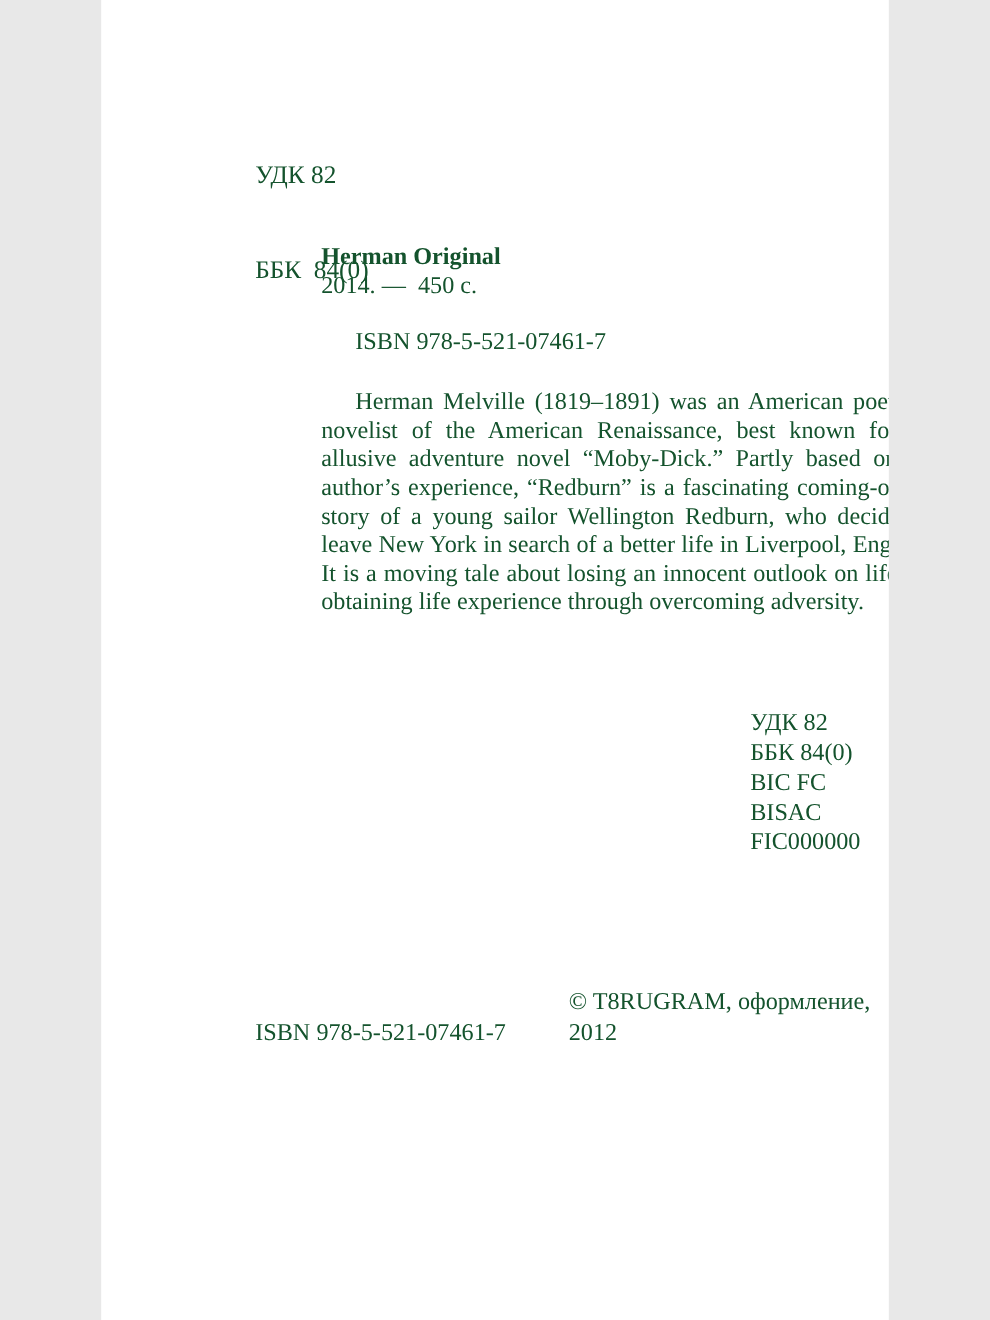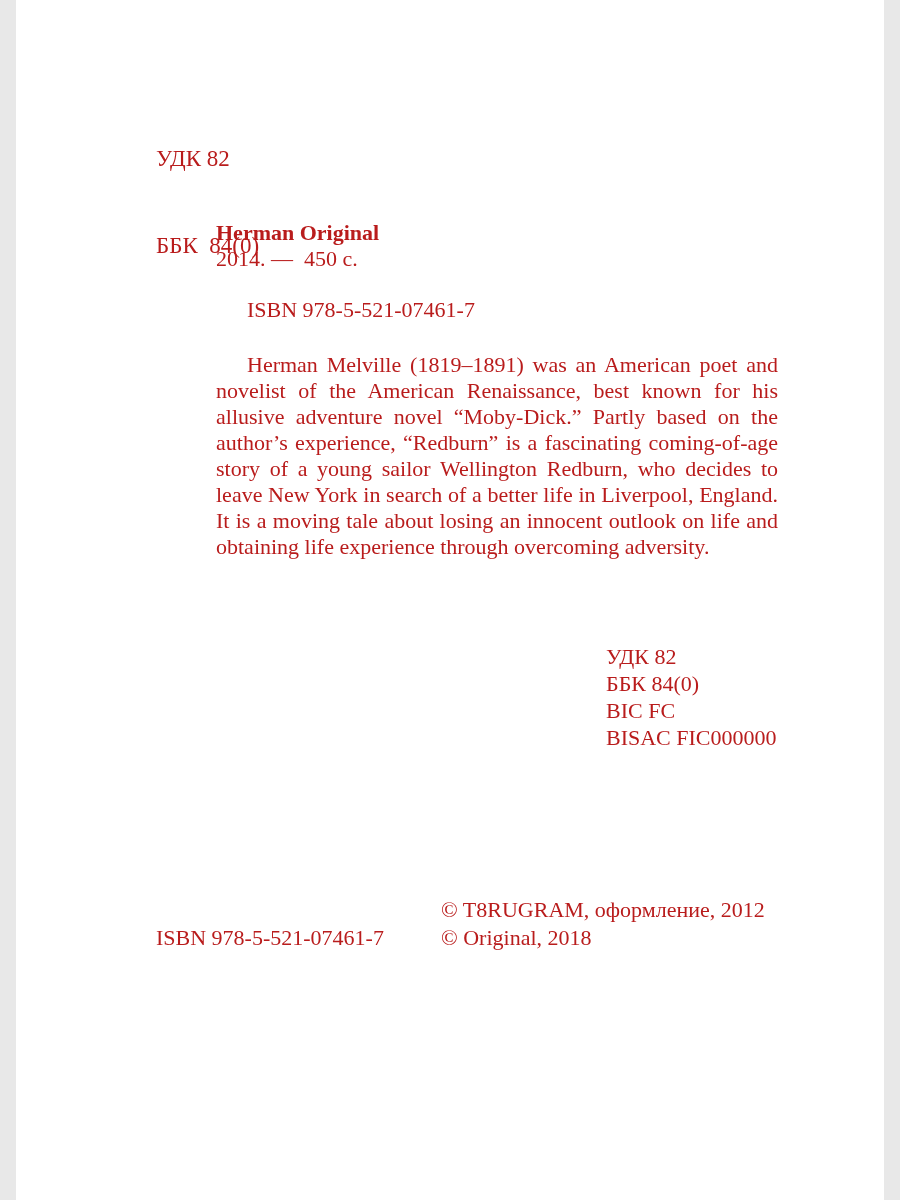--- a/index.html
+++ b/index.html
@@ -2,26 +2,26 @@
 <html><head>
 <meta charset="utf-8">
 <style>
   html, body {
     margin: 0;
     padding: 0;
     background: #e8e8e8;
   }
   .page {
     position: relative;
-    width: 868px;
+    width: 716px;
     height: 1200px;
     margin: 0 auto;
     background: #ffffff;
     font-family: "Liberation Serif", "DejaVu Serif", serif;
-    color: #b91c1c;
+    color: #14532d;
     overflow: hidden;
   }
   .top-codes {
     position: absolute;
     left: 140px;
     top: 86px;
     font-size: 23px;
     line-height: 29px;
     white-space: pre-wrap;
   }
@@ -93,18 +93,17 @@
 
   <div class="right-codes">
     <div>УДК 82</div>
     <div>ББК 84(0)</div>
     <div>BIC FC</div>
     <div>BISAC FIC000000</div>
   </div>
 
   <div class="footer-copy">
     <div>© T8RUGRAM, оформление, 2012</div>
-    <div>© Original, 2018</div>
   </div>
 
   <div class="footer-isbn">ISBN 978-5-521-07461-7</div>
 
 </div>
 
 </body></html>

